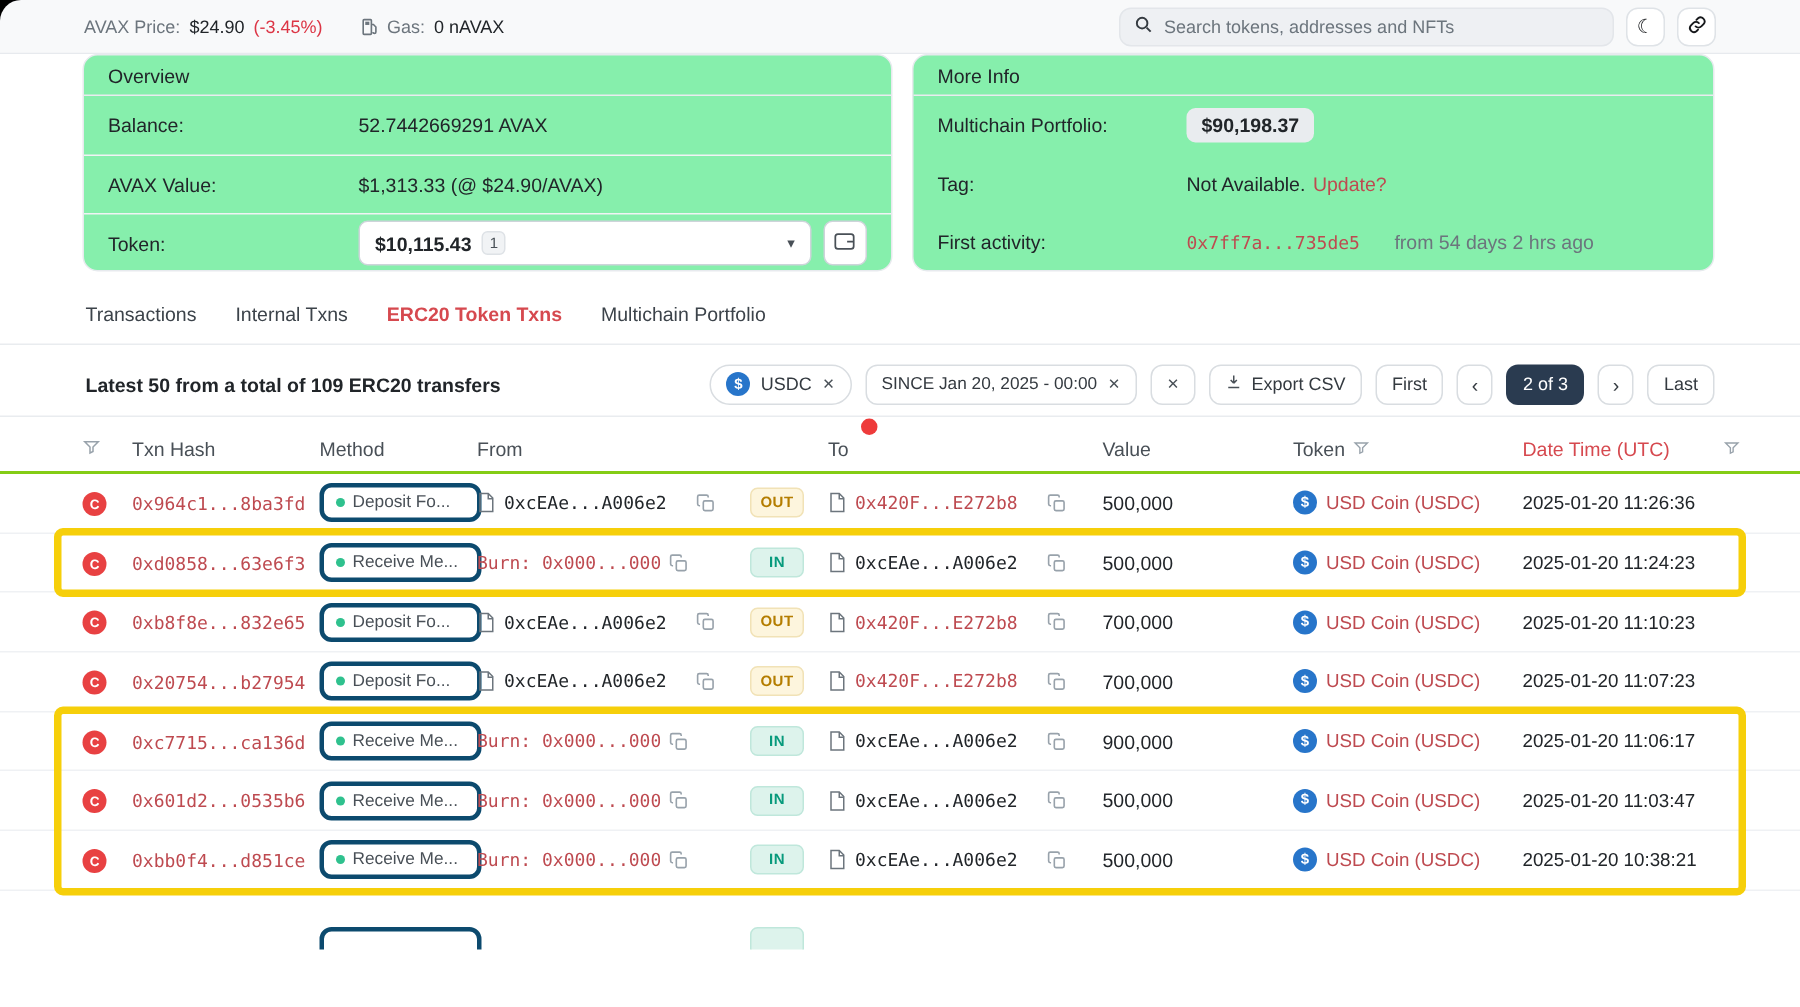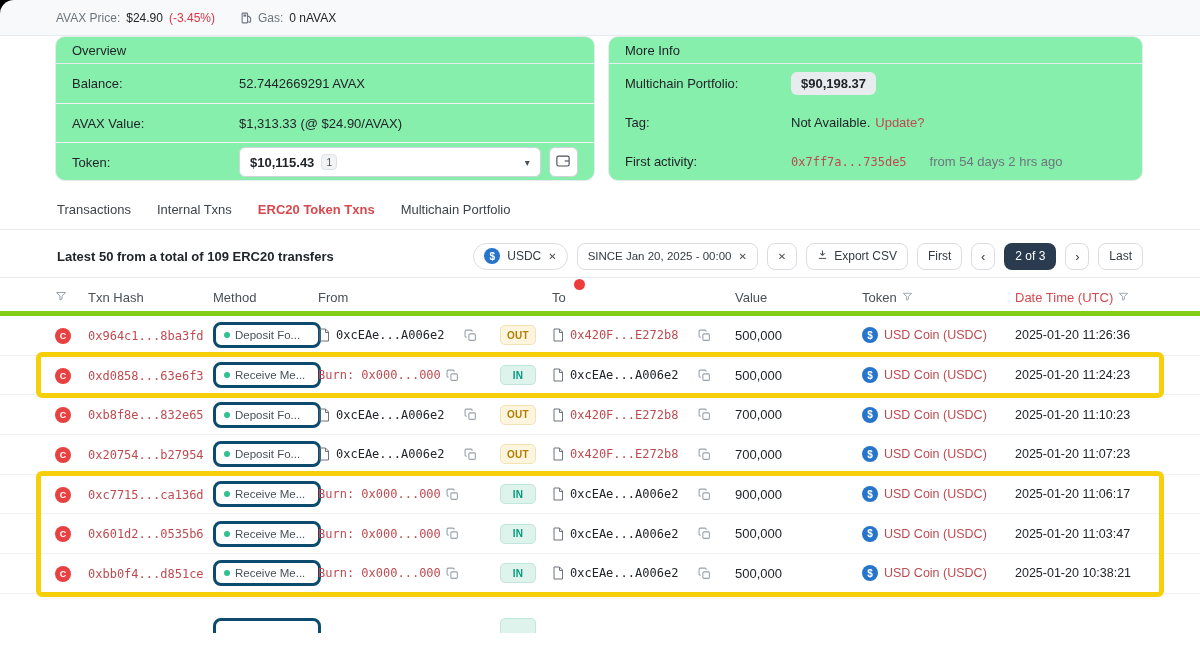--- a/index.html
+++ b/index.html
@@ -65,23 +65,23 @@
   .chip .x { color:#495057; font-size:10px; cursor:pointer; }
   .btn { height:27px; border:1px solid #d9dde1; background:#fff; border-radius:8px;
          display:flex; align-items:center; gap:6px; padding:0 10px; font-size:12px; color:#343a40; cursor:pointer; }
   .pg-sm { width:24px; padding:0; justify-content:center; font-size:13px; }
   .pg-cur { height:27px; background:#2a3b50; color:#fff; border-radius:8px; padding:0 11px;
             display:flex; align-items:center; font-size:12px; }
 
   
   .grid { display:grid; grid-template-columns:33px 125px 105px 182px 52px 183px 127px 153px 145px;
           align-items:center; padding-left:55px; }
-  .thead { position:absolute; top:284px; left:0; right:0; height:32px; border-bottom:5px solid #84cc16;
+  .thead { position:absolute; top:284px; left:0; right:0; height:32px; border-bottom:2px solid #84cc16;
            font-size:13px; color:#495057; z-index:1; }
-  .thead .th-red { color:#d6494f; display:flex; align-items:center; gap:5px; }
+  .thead .th-red { color:#d6494f; display:flex; align-items:center; gap:5px;justify-content:space-between; }
   .thead .th-flex { display:flex; align-items:center; gap:5px; }
   .tbody { position:absolute; top:316px; left:0; right:0; z-index:1; }
   .trow { height:39.7px; border-bottom:1px solid #eff1f4; }
   .cchain { width:16px; height:16px; border-radius:50%; background:#e84142; color:#fff; font-size:9px; font-weight:700;
             display:inline-flex; align-items:center; justify-content:center; }
   .hash { font-size:12px; }
   .method-pill { height:26px; width:108px; border:3px solid #0c4a6e; border-radius:8px; background:#fff;
                  display:flex; align-items:center; gap:5px; padding:0 8px; font-size:11.5px; color:#495057;
                  cursor:pointer; white-space:nowrap; overflow:hidden; font-family:"Liberation Sans",sans-serif; }
   .mdot { width:6px; height:6px; border-radius:50%; background:#2fc18e; flex:none; }
@@ -126,20 +126,42 @@
   <span class="doc">
     <svg width="11" height="12" viewBox="0 0 20 22" fill="none" stroke="#6c757d" stroke-width="2">
         <rect x="2" y="2" width="10" height="18" rx="1"></rect>
         <rect x="4.5" y="4.5" width="5" height="4" fill="#6c757d" stroke="none"></rect>
         <path d="M12 8h2.5l3 3v6a1.8 1.8 0 0 1-3.6 0"></path>
       </svg>
   </span>
   <span class="gray">Gas:</span>
   <span>0 nAVAX</span>
 
+  <div class="tb-right">
+    <div class="searchbox">
+      <span>
+        <svg width="13" height="13" viewBox="0 0 24 24" fill="none" stroke="#343a40" stroke-width="2.4">
+            <circle cx="10" cy="10" r="6.5"></circle>
+            <path d="M15.5 15.5l5 5"></path>
+          </svg>
+      </span>
+      <input placeholder="Search tokens, addresses and NFTs" style="">
+    </div>
+    <div class="tb-btn">
+      <span>☾</span>
+    </div>
+    <div class="tb-btn">
+      <span>
+        <svg width="13" height="13" viewBox="0 0 24 24" fill="none" stroke="#16181b" stroke-width="2.3" stroke-linecap="round">
+            <path d="M10 14a5 5 0 0 0 7 0l3-3a5 5 0 0 0-7-7l-2 2"></path>
+            <path d="M14 10a5 5 0 0 0-7 0l-3 3a5 5 0 0 0 7 7l2-2"></path>
+          </svg>
+      </span>
+    </div>
+  </div>
 </div>
 
 <div class="card ov-card">
   <div class="card-title">Overview</div>
   <div class="card-row">
     <span class="lbl">Balance:</span>
     <span>52.7442669291 AVAX</span>
   </div>
   <div class="card-row">
     <span class="lbl">AVAX Value:</span>

